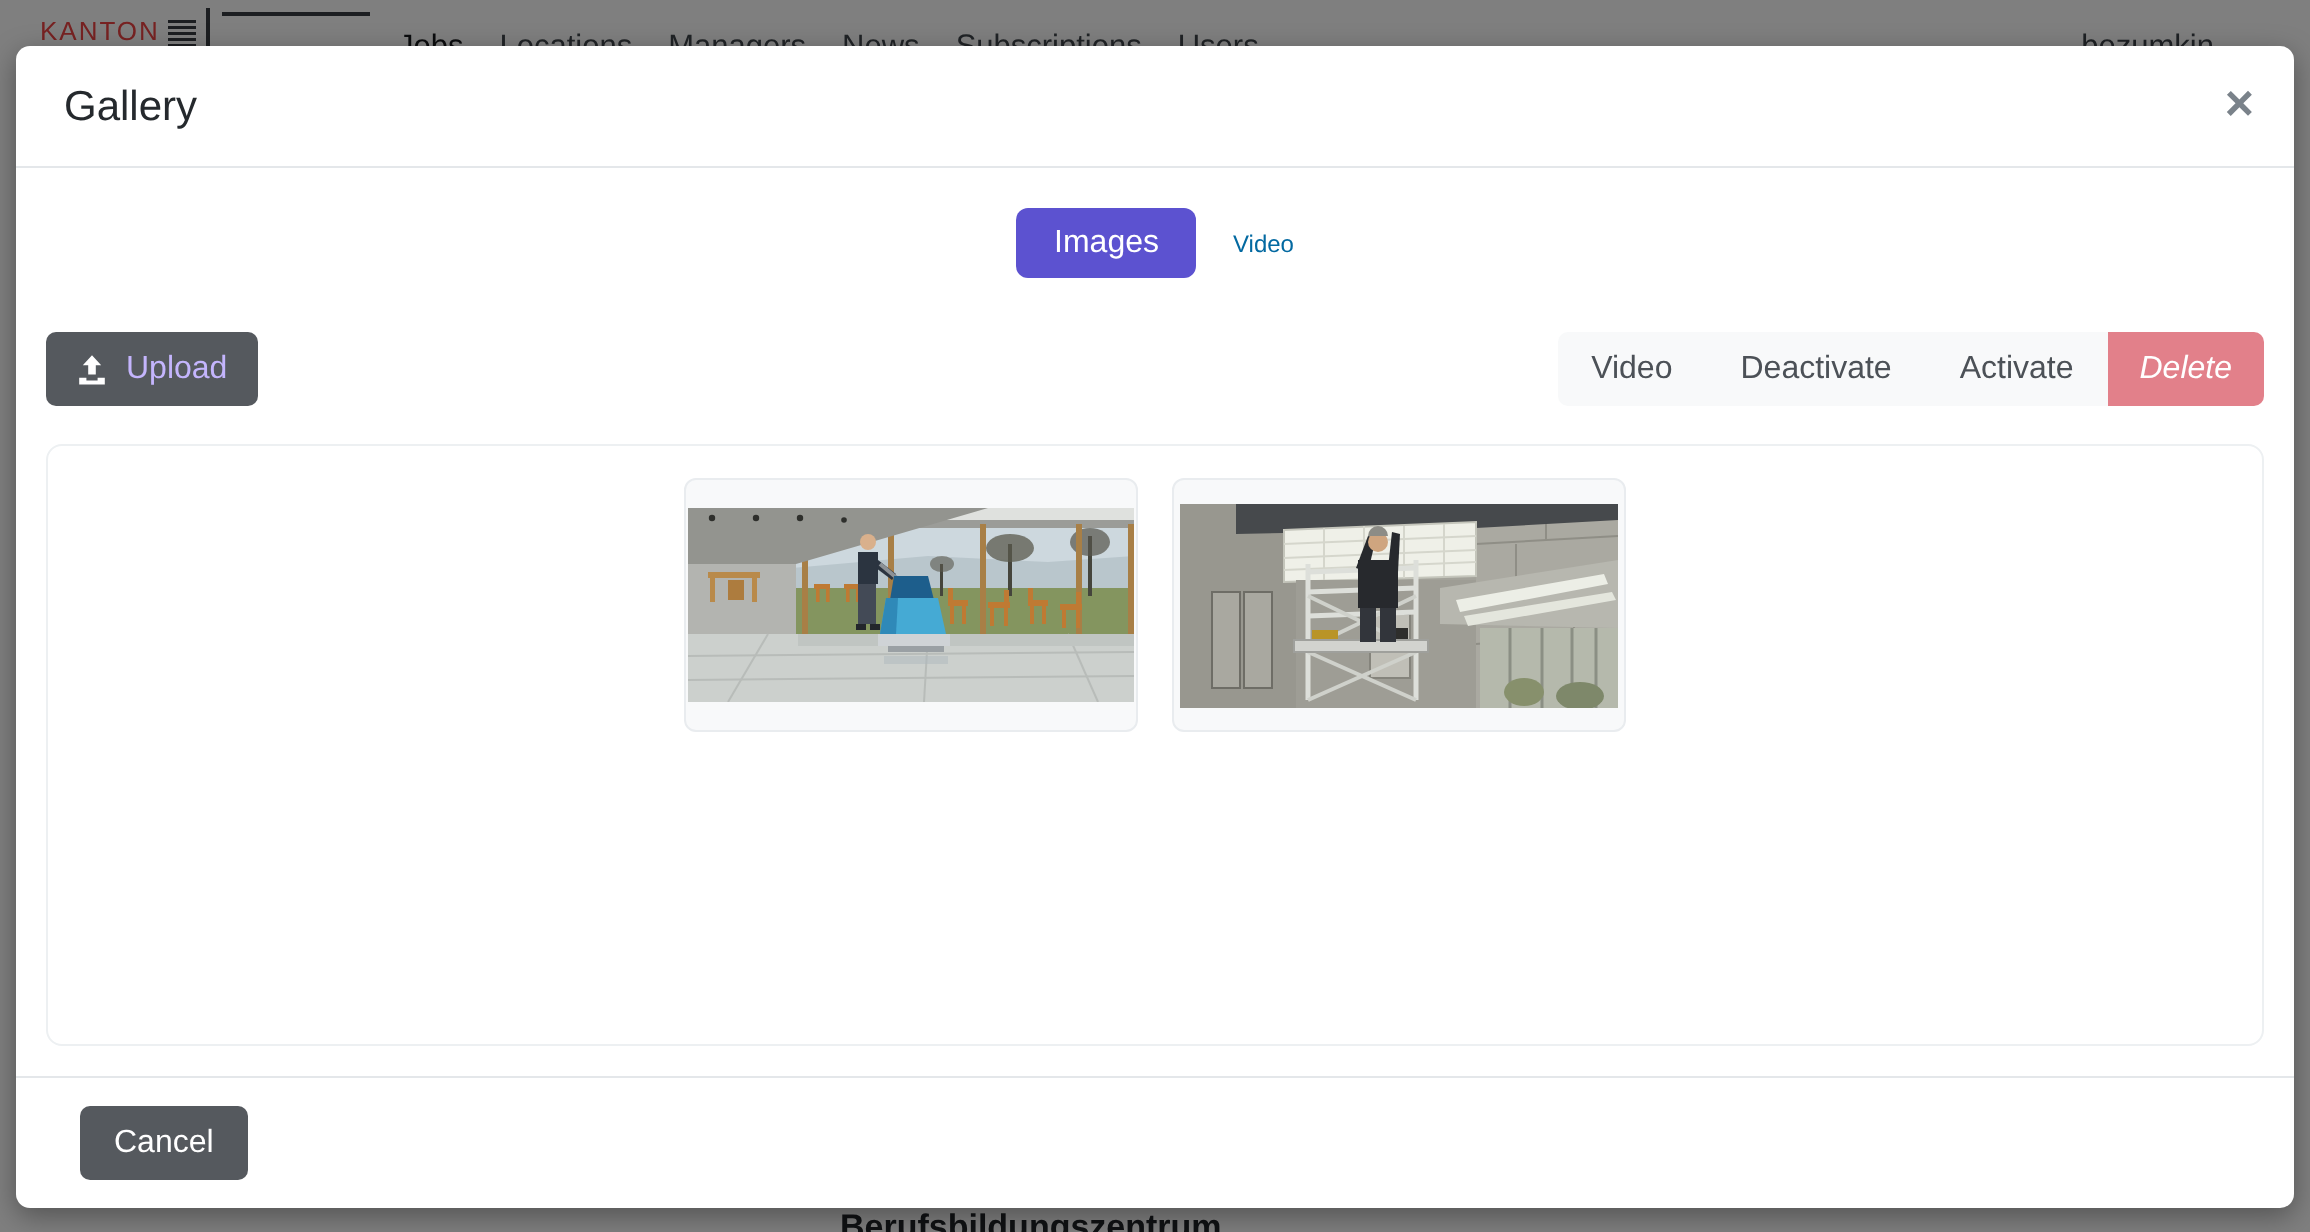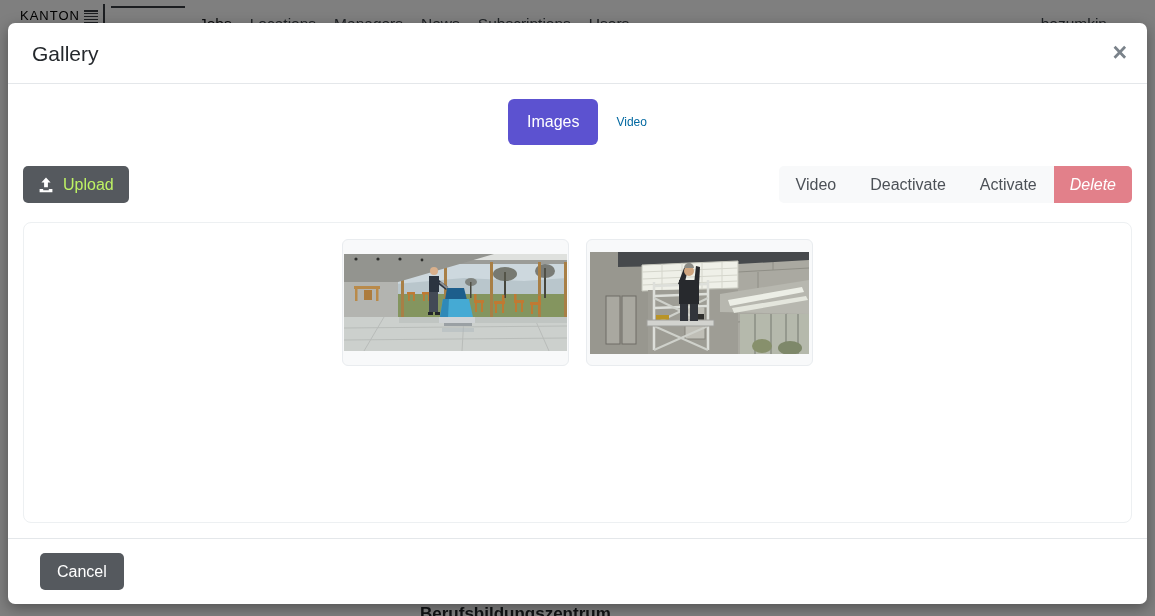--- a/index.html
+++ b/index.html
@@ -4,21 +4,21 @@
 <style>
   html,body{margin:0;padding:0;}
   body{
     width:1155px;height:616px;overflow:hidden;position:relative;
     background:#ffffff;font-family:"Liberation Sans",sans-serif;
     -webkit-font-smoothing:antialiased;
   }
   
   .navbar{position:absolute;top:0;left:0;width:1155px;height:48px;background:#fff;z-index:1;}
   .logo{position:absolute;left:18px;top:1px;height:24px;display:flex;align-items:flex-end;z-index:1;}
-  .logo .brand{font-size:13px;letter-spacing:1px;color:#000000;font-weight:500;
+  .logo .brand{font-size:13px;letter-spacing:1px;color:#ef4444;font-weight:500;
     border-bottom:2px solid #701a75;padding:3px 2px 1px;line-height:1;}
   .logo .hatch{width:14px;height:15px;margin:0 0 0 2px;
     background:repeating-linear-gradient(#383d42 0 1.5px,transparent 1.5px 3px);}
   .logo .vline{width:2px;height:21px;background:#383d42;margin-left:5px;}
   .logo .box2{width:74px;height:15px;border-top:2px solid #383d42;border-bottom:2px solid #383d42;margin-left:6px;}
   .nav{position:absolute;left:190px;top:0;height:48px;display:flex;align-items:center;}
   .nav a{padding:0 9px;font-size:15.5px;color:#41474d;text-decoration:none;white-space:nowrap;}
   .nav a.active{color:#17191c;}
   .user-menu{position:absolute;right:33px;top:0;height:48px;display:flex;align-items:center;gap:7px;
     font-size:15.5px;color:#3c4248;cursor:pointer;}
@@ -30,25 +30,25 @@
   
   .modal{position:absolute;left:8px;top:23px;width:1139px;height:581px;background:#fff;
     border-radius:7px;z-index:20;box-shadow:0 4px 14px rgba(0,0,0,.35);
     display:flex;flex-direction:column;box-sizing:border-box;}
   .modal-header{position:relative;padding:17px 24px 15px;border-bottom:1px solid #e4e7ea;flex:0 0 auto;}
   .modal-title{font-size:21px;font-weight:500;color:#25292d;line-height:1.35;}
   .close-btn{position:absolute;right:16px;top:13px;font-size:25px;font-weight:700;color:#7a828a;
     background:none;border:none;cursor:pointer;line-height:1;padding:4px;}
   .modal-body{flex:1 1 auto;padding:20px 15px 15px;box-sizing:border-box;}
   .tabs-row{display:flex;justify-content:center;align-items:center;gap:18px;height:35px;}
-  .tab-images{background:#5c52d0;color:#fff;border:none;border-radius:6px;height:46px;padding:0 19px;
+  .tab-images{background:#5c52d0;color:#fff;border:none;border-radius:6px;height:35px;padding:0 19px;
     font-size:16px;font-family:inherit;cursor:pointer;}
   .tab-video{color:#0369a1;font-size:12px;text-decoration:none;cursor:pointer;}
   .toolbar{display:flex;justify-content:space-between;align-items:flex-start;margin-top:27px;height:37px;}
-  .btn-upload{background:#55595e;color:#bef264;border:none;border-radius:5px;height:37px;padding:0 15px;
+  .btn-upload{background:#55595e;color:#c4b5fd;border:none;border-radius:5px;height:37px;padding:0 15px;
     font-size:16px;font-family:inherit;display:flex;align-items:center;gap:9px;cursor:pointer;}
   .btn-upload svg{display:block;}
   .btn-group{display:flex;}
   .btn-light{background:#f8f9fa;border:none;color:#4c5157;font-size:16px;font-family:inherit;
     height:37px;padding:0 17px;cursor:pointer;}
   .btn-light.first{border-radius:5px 0 0 5px;}
   .btn-delete{background:#e2808a;color:#fff;border:none;border-radius:0 5px 5px 0;height:37px;
     padding:0 16px;font-size:16px;font-family:inherit;cursor:pointer;font-style:italic;}
   .content-card{margin-top:19px;height:301px;border:1.5px solid #edf0f2;border-radius:8px;
     box-sizing:border-box;display:flex;justify-content:center;align-items:flex-start;

